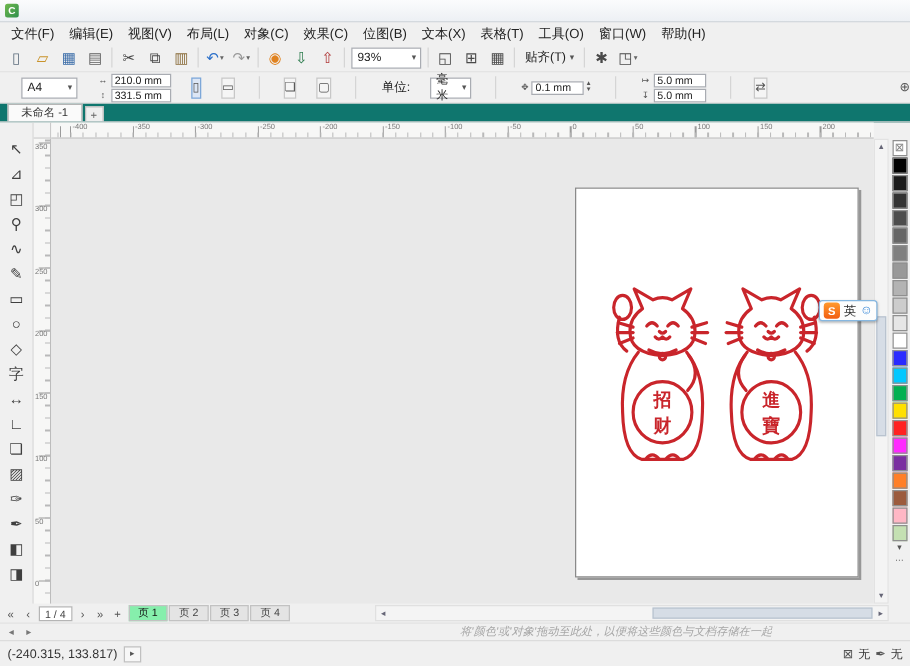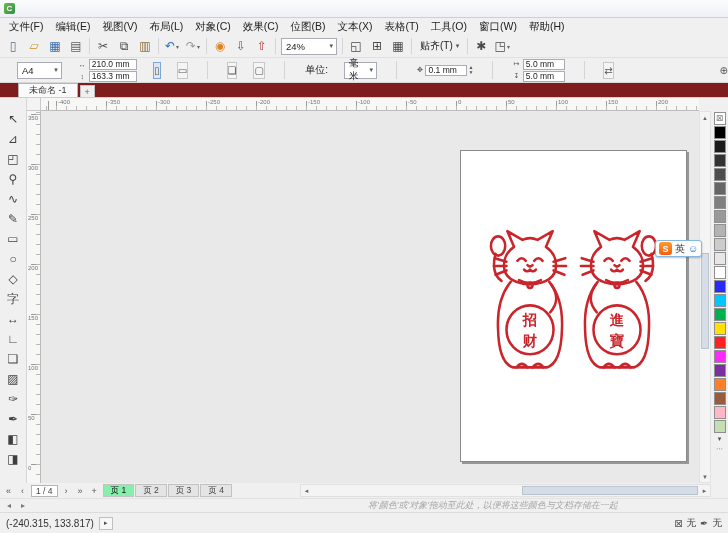--- a/index.html
+++ b/index.html
@@ -35,22 +35,22 @@
   .dimicon{font-size:7px;color:#555;width:9px;text-align:center}
   .pinput{background:#fff;border:1px solid #a9acb2;font-size:8.5px;height:11px;line-height:9px;padding:0 2px;width:48px;color:#222;white-space:nowrap}
   .pbtn{width:17px;height:17px;border:1px solid #c7c7c7;background:#f5f5f5;display:flex;align-items:center;justify-content:center;font-size:10px;color:#555}
   .pbtn.on{background:#dce6f5;border-color:#7da7d8}
   .plabel{font-size:10px;margin-left:2px;white-space:nowrap}
   .unitc{width:70px;justify-content:space-between}
   .spinner{display:flex;flex-direction:column;font-size:5px;color:#555;line-height:5px}
   .psep{width:1px;height:18px;background:#d5d5d5;margin:0 3px}
   .nudgew{display:flex;align-items:center;gap:1px}
   
-  .doctabs{position:absolute;left:0;top:83px;right:0;height:15px;background:#7f1d1d;border-bottom:1px solid #cfcfcf;
-           display:flex;align-items:flex-end;padding-left:18px}
+  .doctabs{position:absolute;left:0;top:83px;right:0;height:15px;background:#0f766e;border-bottom:1px solid #cfcfcf;
+           display:flex;align-items:flex-end;padding-left:6px}
   .dtab{background:#fafafa;border:1px solid #b5b5b5;border-bottom:none;height:14px;padding:0 10px;font-size:9px;
         display:flex;align-items:center;color:#333}
   .dtabnew{width:15px;height:12px;border:1px solid #c0c0c0;border-bottom:none;background:#efefef;font-size:9px;color:#666;
            display:flex;align-items:center;justify-content:center;margin-left:2px}
   
   .toolbox{position:absolute;left:0;top:98px;width:27px;bottom:50px;background:#f0f0f0;border-right:1px solid #d6d6d6;
            display:flex;flex-direction:column;align-items:center;padding-top:12px;gap:2px}
   .tool{width:22px;height:18px;display:flex;align-items:center;justify-content:center;font-size:12px;color:#3f3f3f}
   
   .rcorner{position:absolute;left:27px;top:98px;width:14px;height:13px;background:#f3f3f3;
@@ -152,21 +152,21 @@
       <span class="tbi" style="color: rgb(138, 109, 59);">▥</span>
       <span class="tsep"></span>
       <span class="tbi" style="color: rgb(42, 111, 201);">↶<span class="dd">▾</span></span>
       <span class="tbi" style="color: rgb(154, 154, 154);">↷<span class="dd">▾</span></span>
       <span class="tsep"></span>
       <span class="tbi" style="color: rgb(224, 130, 31);">◉</span>
       <span class="tbi" style="color: rgb(46, 125, 79);">⇩</span>
       <span class="tbi" style="color: rgb(176, 58, 58);">⇧</span>
       <span class="tsep"></span>
       <div class="combo zoomc">
-        <span>24%</span>
+        <span>93%</span>
         <span class="caret">▾</span>
       </div>
       <span class="tsep"></span>
       <span class="tbi" style="color: rgb(74, 74, 74);">◱</span>
       <span class="tbi" style="color: rgb(74, 74, 74);">⊞</span>
       <span class="tbi" style="color: rgb(74, 74, 74);">▦</span>
       <span class="tsep"></span>
       <div class="snapbtn">
         <span>贴齐(T)</span>
         <span class="caret">▾</span>
@@ -181,21 +181,21 @@
       <span>A4</span>
       <span class="caret">▾</span>
     </div>
     <div class="dimcol">
       <div class="dimrow">
         <span class="dimicon">↔</span>
         <span class="pinput">210.0 mm</span>
       </div>
       <div class="dimrow">
         <span class="dimicon">↕</span>
-        <span class="pinput">163.3 mm</span>
+        <span class="pinput">331.5 mm</span>
       </div>
     </div>
     <div class="pbtn on">▯</div>
     <div class="pbtn">▭</div>
     <span class="psep"></span>
     <div class="pbtn">❏</div>
     <div class="pbtn">▢</div>
     <span class="psep"></span>
     <span class="plabel">单位:</span>
     <div class="combo unitc">

